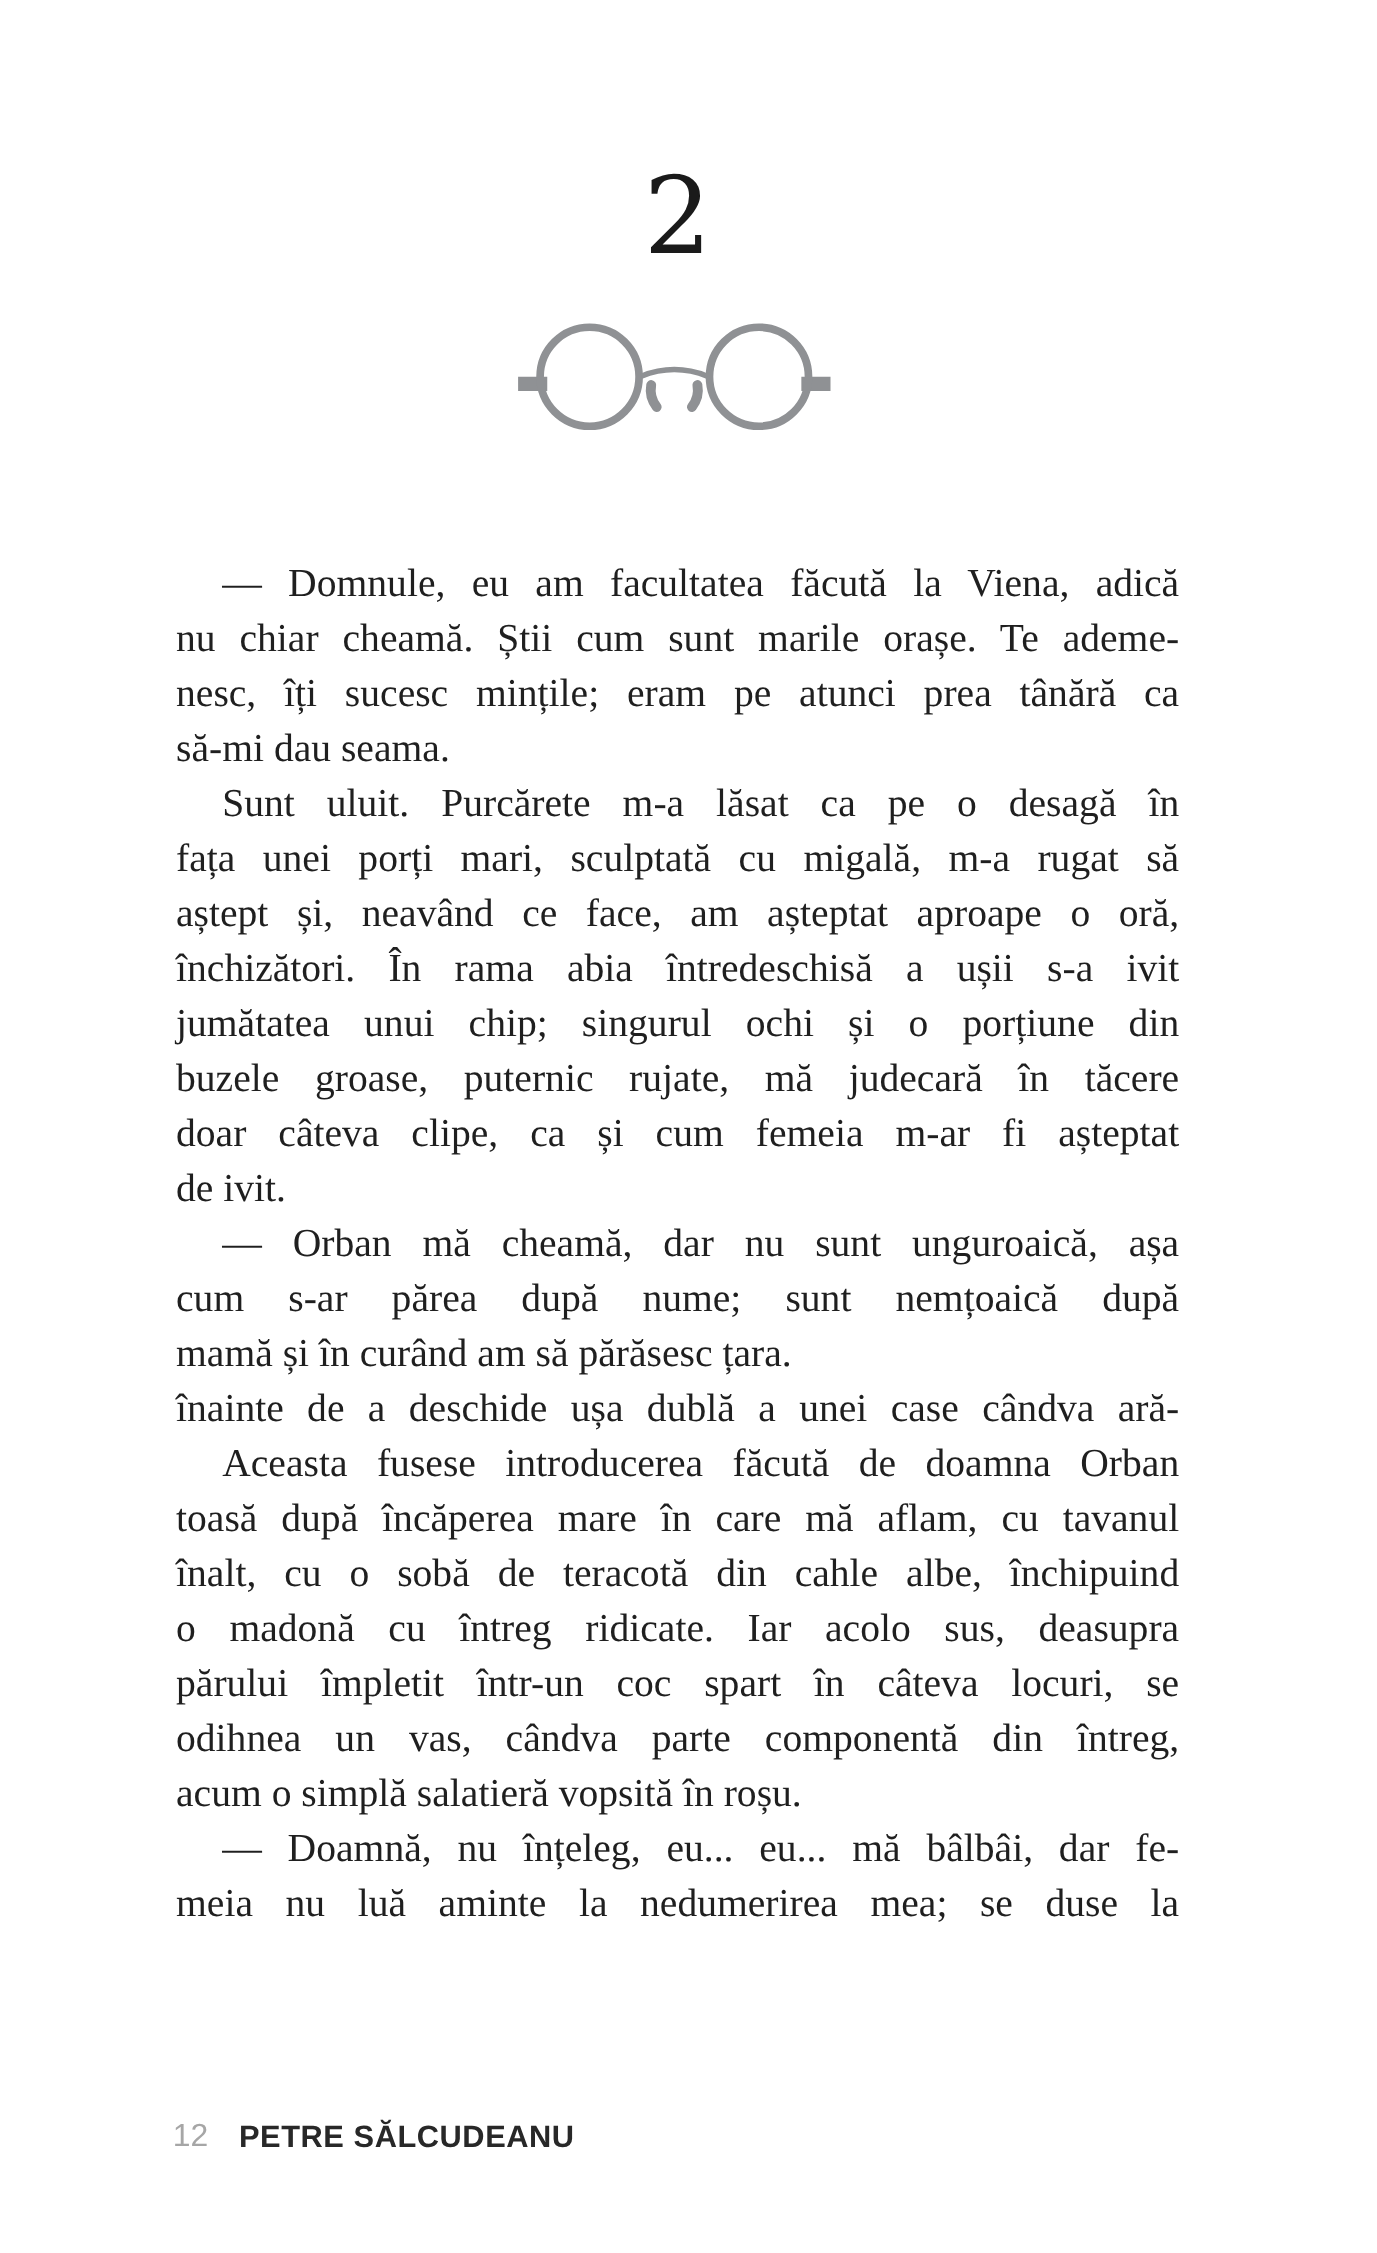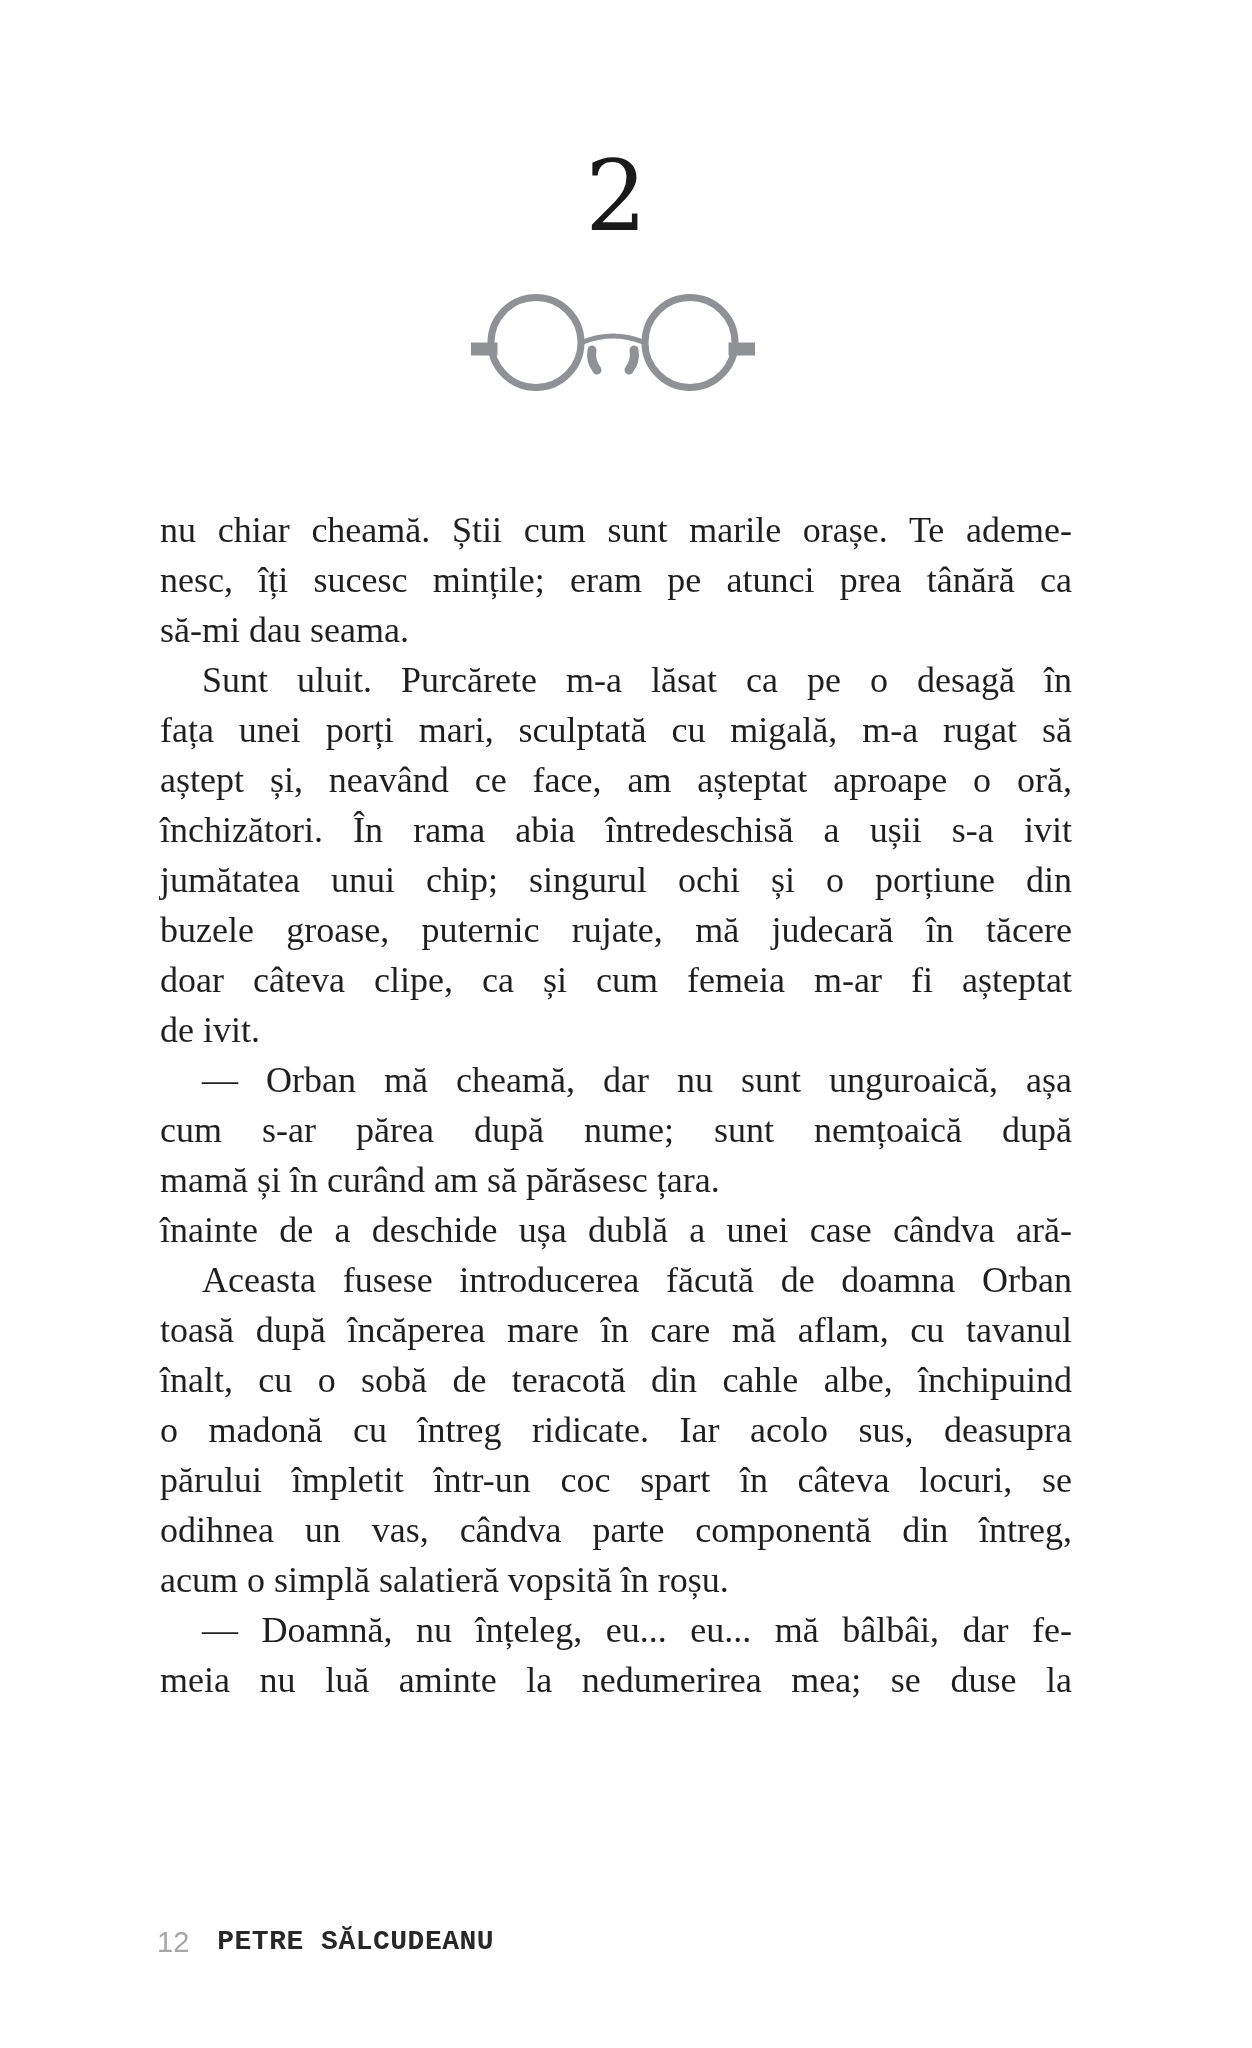--- a/index.html
+++ b/index.html
@@ -49,31 +49,31 @@
   .line.no-justify {
     -moz-text-align-last: left;
     text-align-last: left;
   }
   .line.indent { padding-left: 42px; }
   .footer {
     position: absolute;
     left: 157px;
     top: 1926px;
     display: flex;
-    align-items: flex-start;
+    align-items: flex-end;
     gap: 28px;
   }
   .page-number {
     font-family: "Liberation Sans", "DejaVu Sans", sans-serif;
     font-size: 29px;
     font-weight: 300;
     color: #a6a6a6;
   }
   .author {
-    font-family: Liberation Mono, monospace;
+    font-family: Liberation Sans, sans-serif;
     font-size: 28px;
     font-weight: 700;
     letter-spacing: 0.5px;
     color: #282828;
   }
 </style>
 </head>
 <body>
 
 <div class="page">
@@ -89,20 +89,21 @@
         <circle cx="219" cy="52.5" r="45" stroke-width="7"></circle>
         <path d="M 112 52 Q 142 40 172 52" stroke-width="5"></path>
         <path d="M 121 60 Q 119 71 126 80" stroke-width="9" stroke-linecap="round"></path>
         <path d="M 163 60 Q 165 71 158 80" stroke-width="9" stroke-linecap="round"></path>
       </g>
     </svg>
   </div>
 
   <div class="body-text">
       <div class="paragraph">
+        <div class="line indent">— Domnule, eu am facultatea făcută la Viena, adică</div>
         <div class="line">nu chiar cheamă. Știi cum sunt marile orașe. Te ademe-</div>
         <div class="line">nesc, îți sucesc mințile; eram pe atunci prea tânără ca</div>
         <div class="line no-justify">să-mi dau seama.</div>
       </div>
       <div class="paragraph">
         <div class="line indent">Sunt uluit. Purcărete m-a lăsat ca pe o desagă în</div>
         <div class="line">fața unei porți mari, sculptată cu migală, m-a rugat să</div>
         <div class="line">aștept și, neavând ce face, am așteptat aproape o oră,</div>
         <div class="line">închizători. În rama abia întredeschisă a ușii s-a ivit</div>
         <div class="line">jumătatea unui chip; singurul ochi și o porțiune din</div>

